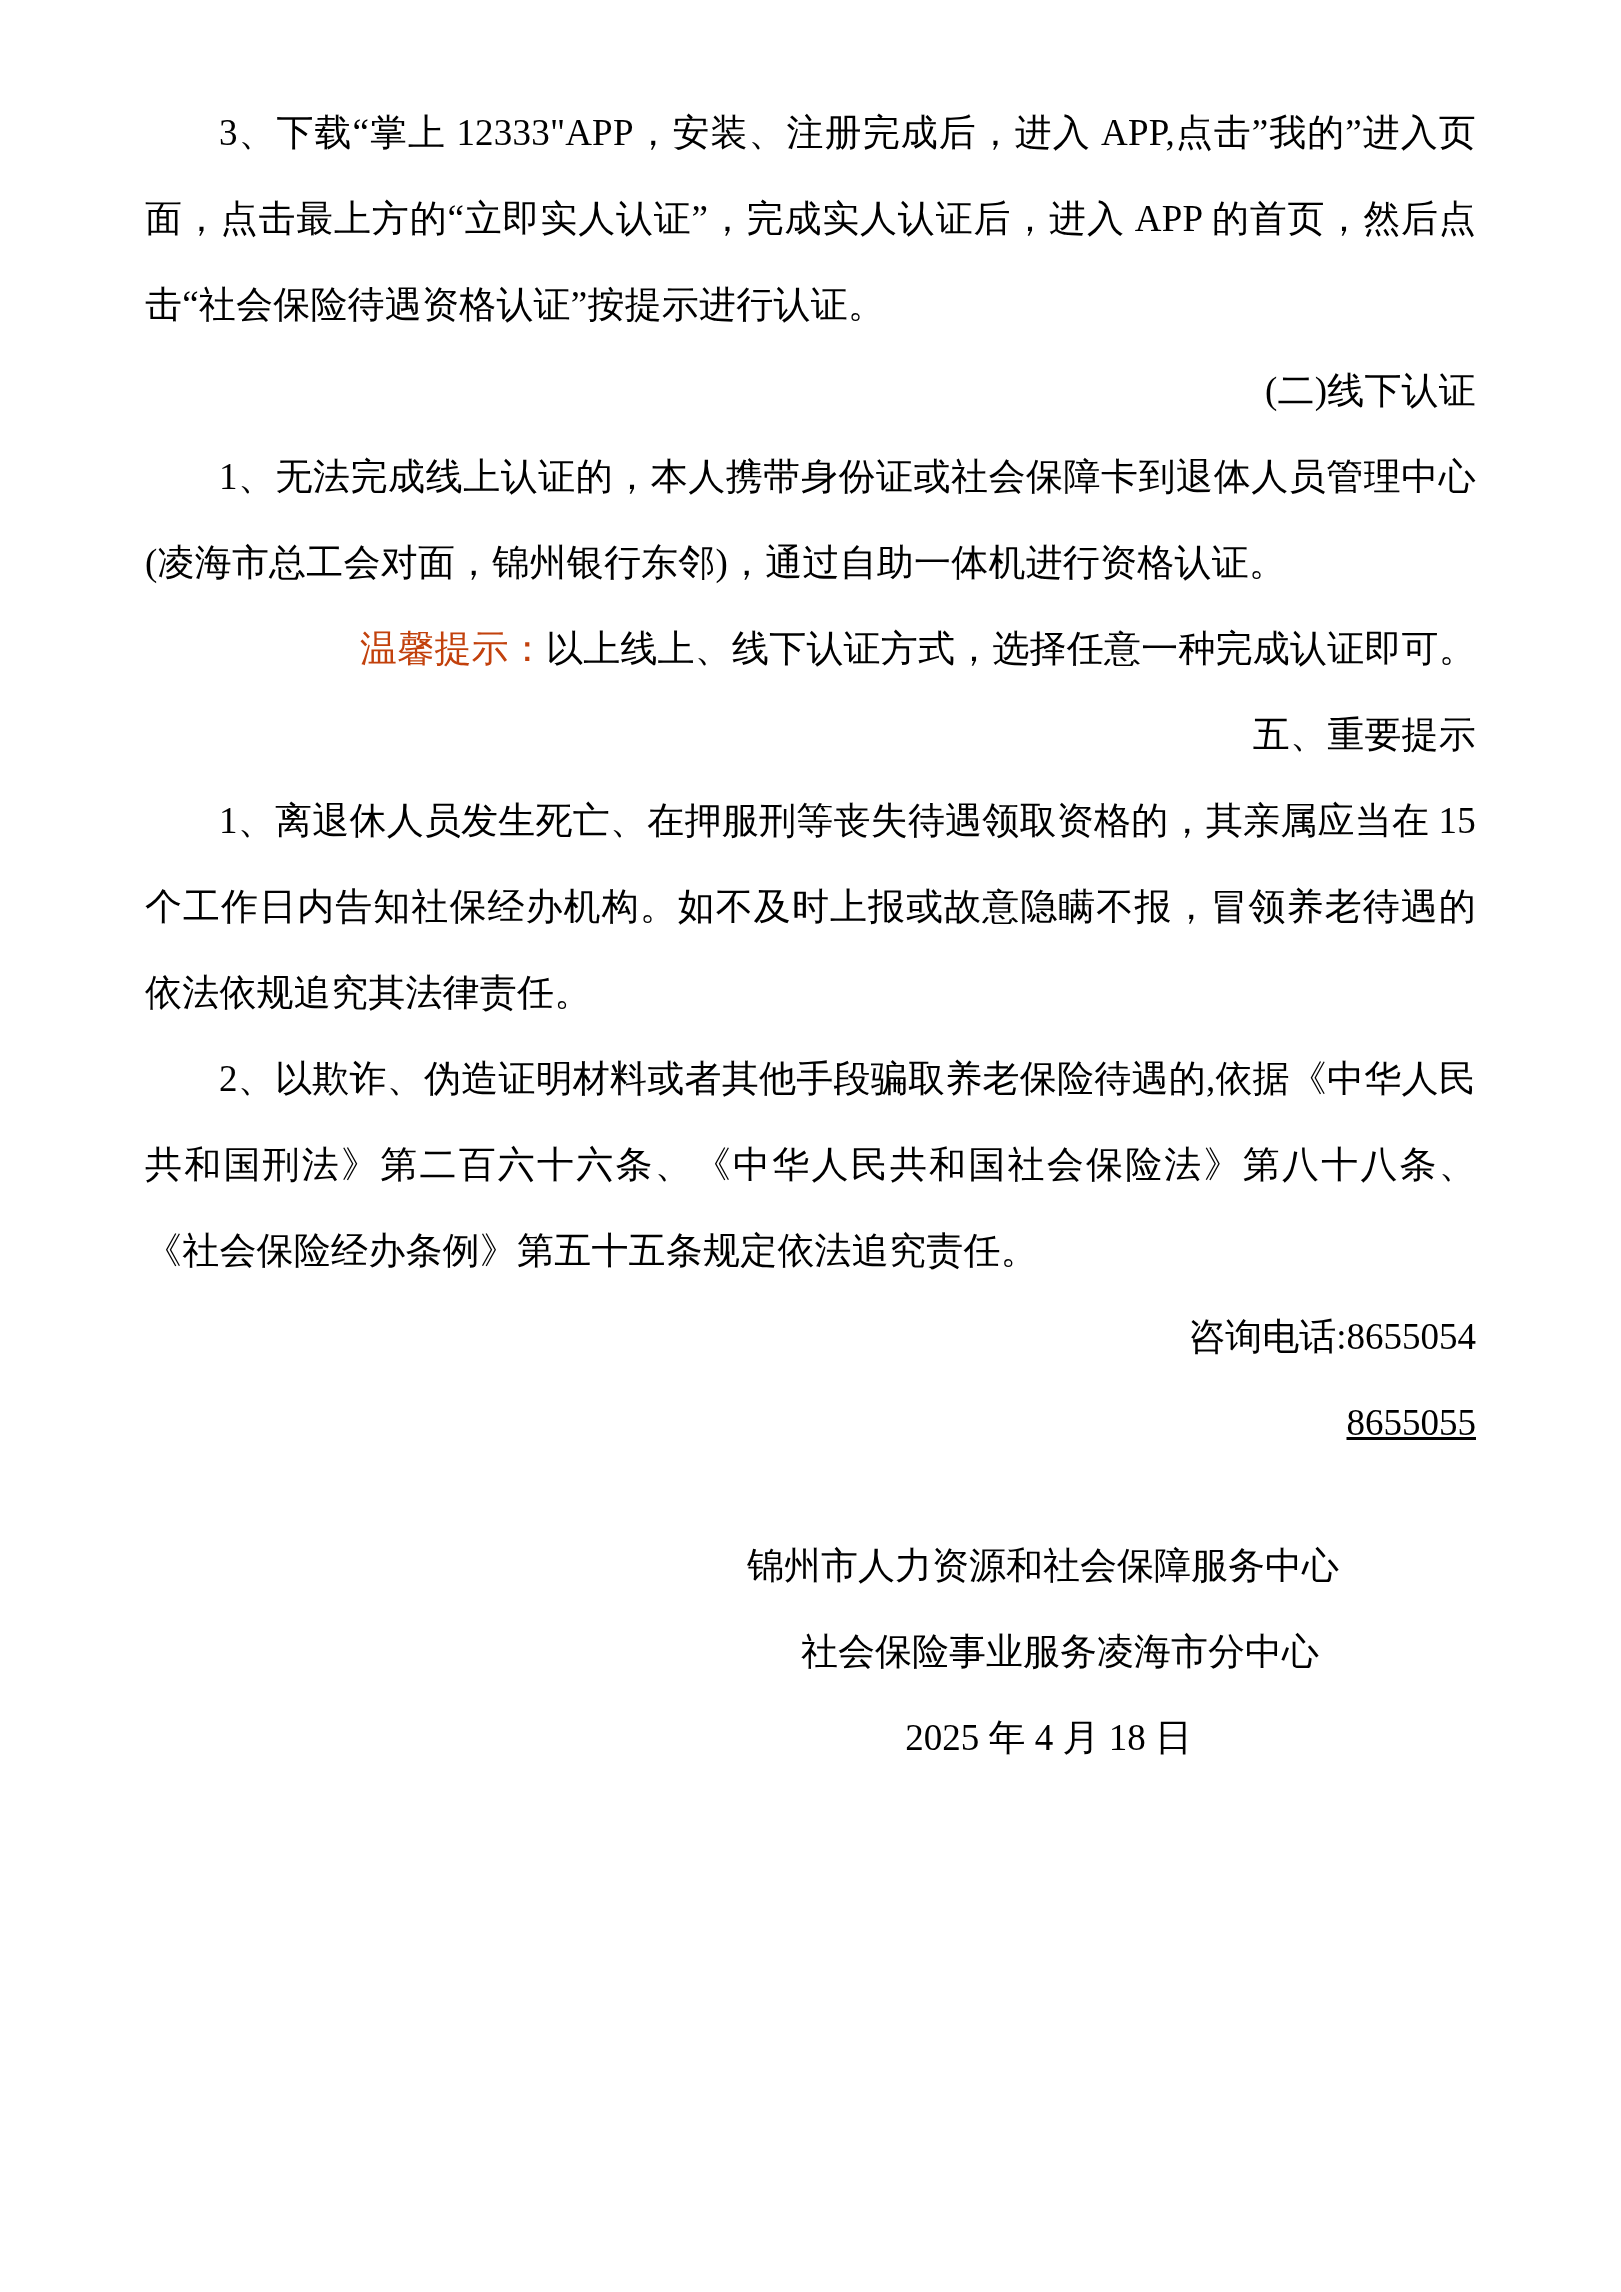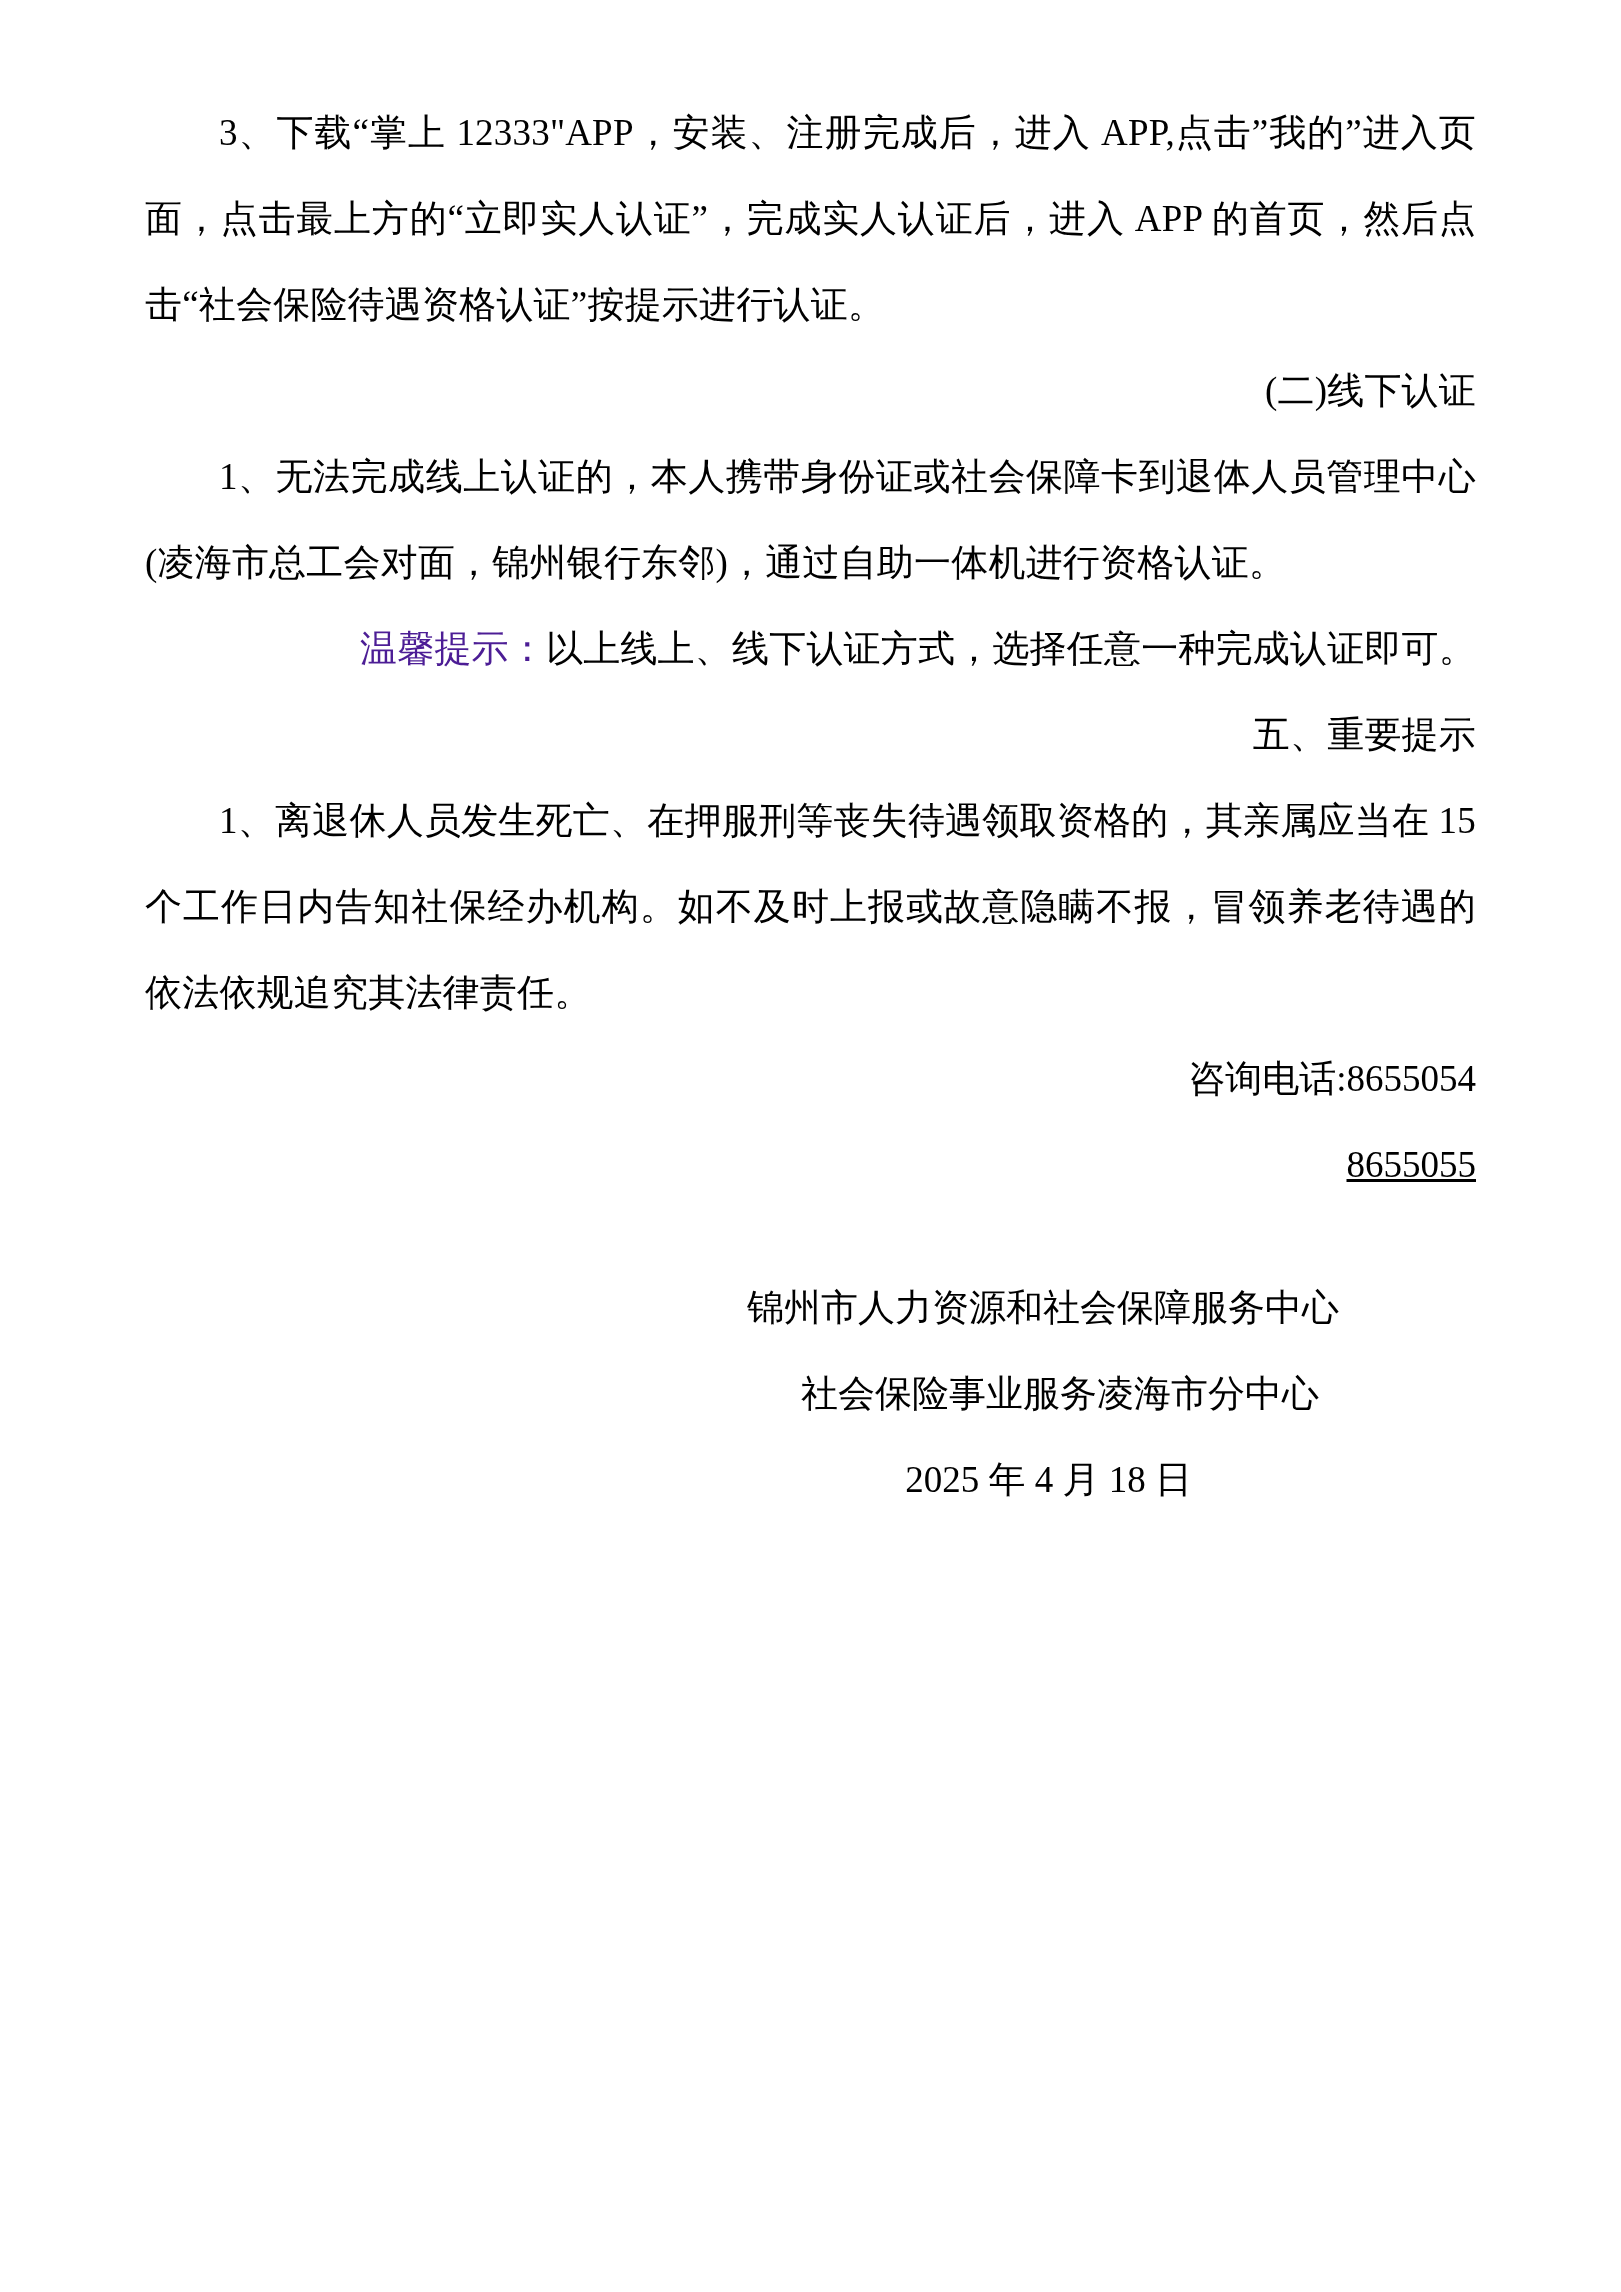--- a/index.html
+++ b/index.html
@@ -35,21 +35,21 @@
     text-indent: 74px;
     margin: 0 0 0 0;
     letter-spacing: 0.2px;
     word-break: break-all;
   }
   
   .para.heading {
     text-align: right;
   }
   .tip-label {
-    color: #4c1d95;
+    color: #c2410c;
   }
   .addr-line {
     font-size: 37px;
     line-height: 86px;
     text-indent: 74px;
     text-align: left;
     margin: 0;
     white-space: nowrap;
   }
   .phone-line {
@@ -96,20 +96,21 @@
 
 
     <p class="para heading">
       <span class="tip-label">温馨提示：</span><span>以上线上、线下认证方式，选择任意一种完成认证即可。</span>
     </p>
 
     <p class="para heading">五、重要提示</p>
 
     <p class="para">1、离退休人员发生死亡、在押服刑等丧失待遇领取资格的，其亲属应当在 15 个工作日内告知社保经办机构。如不及时上报或故意隐瞒不报，冒领养老待遇的依法依规追究其法律责任。</p>
 
+    <p class="para">2、以欺诈、伪造证明材料或者其他手段骗取养老保险待遇的,依据《中华人民共和国刑法》第二百六十六条、《中华人民共和国社会保险法》第八十八条、《社会保险经办条例》第五十五条规定依法追究责任。</p>
 
 
     <p class="phone-line">咨询电话:8655054</p>
 
     <p class="phone-line second">8655055</p>
 
     <div class="signature-block">
       <p class="sig-line org-1">锦州市人力资源和社会保障服务中心</p>
       <p class="sig-line org-2">社会保险事业服务凌海市分中心</p>
       <p class="sig-line date">2025 年 4 月 18 日</p>

